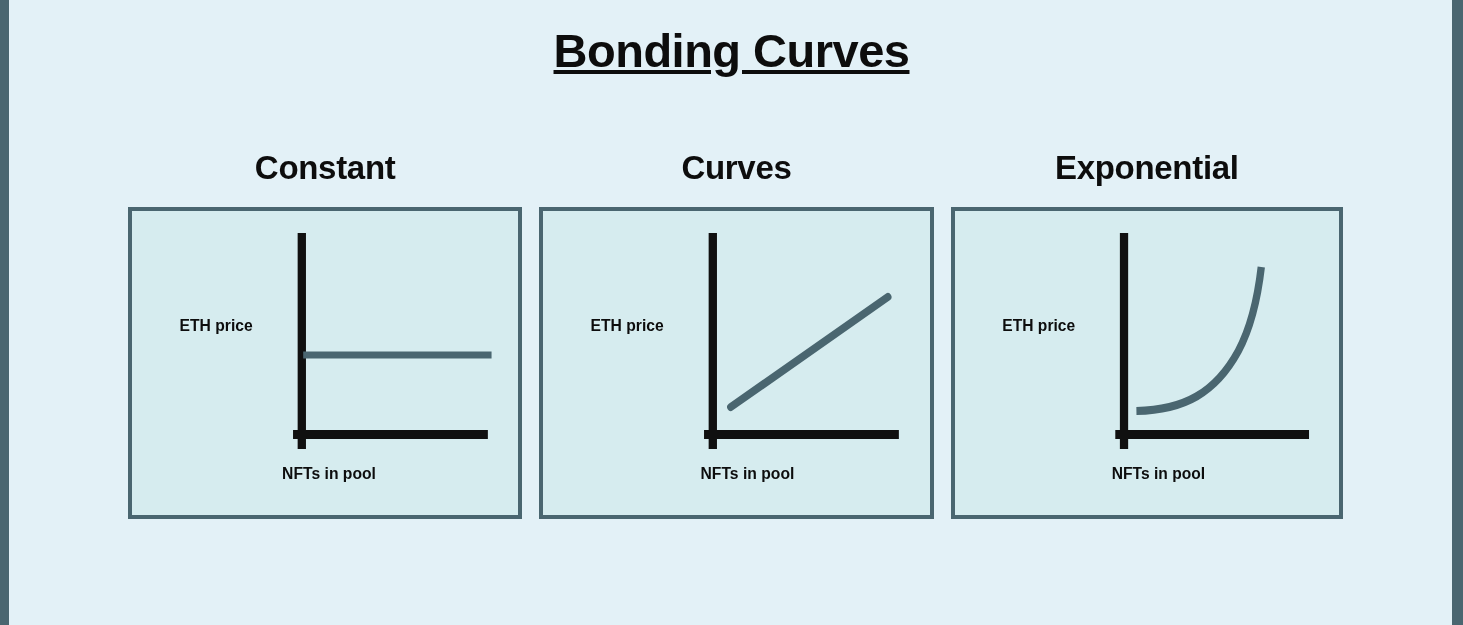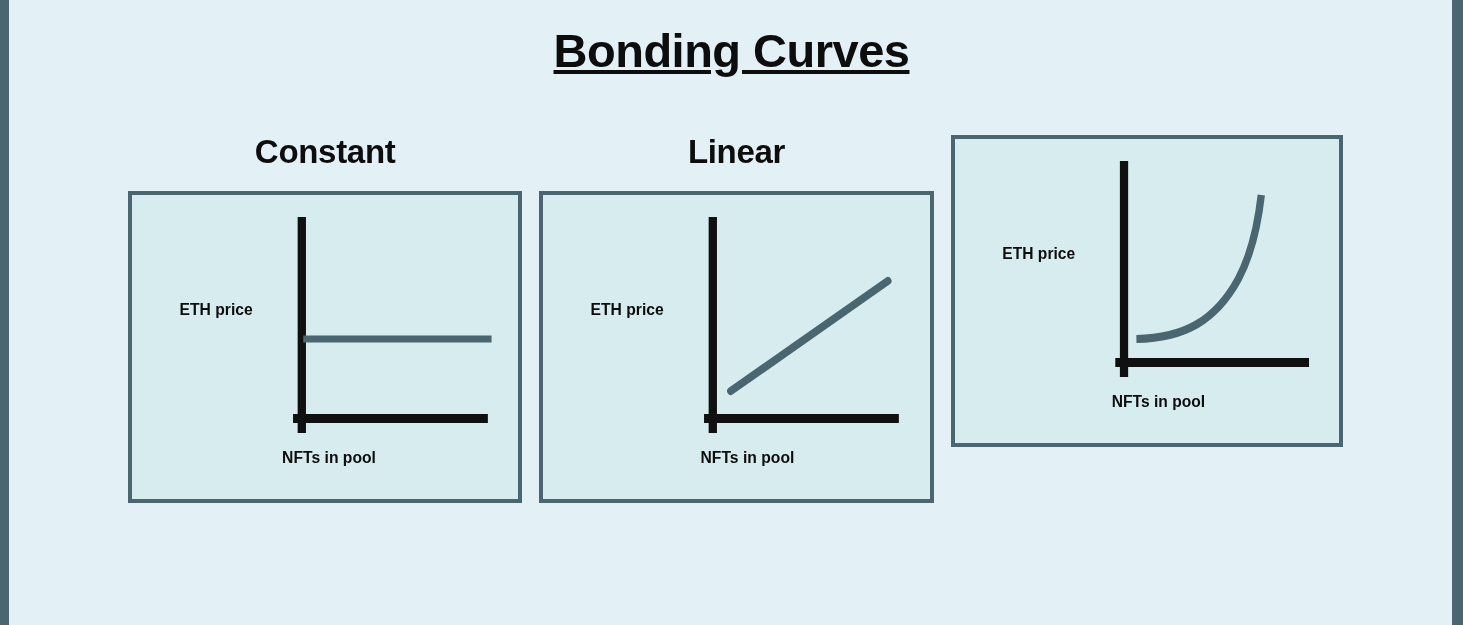--- a/index.html
+++ b/index.html
@@ -56,20 +56,21 @@
     width: 1215px;
     display: flex;
     gap: 17px;
   }
 
   .panel-col {
     width: 395px;
     display: flex;
     flex-direction: column;
     align-items: center;
+    margin-top: 16px;
   }
   .panel-col.wide { width: 393px; }
 
   .panel-heading {
     font-size: 33px;
     font-weight: bold;
     color: #0d0d0d;
     letter-spacing: -0.3px;
     line-height: 1.0;
     margin: 0 0 23px 0;
@@ -123,34 +124,35 @@
 
           <line x1="154" y1="144" x2="358" y2="144" stroke="#4a6670" stroke-width="7" stroke-linecap="butt"></line>
 
           <text class="axis-text" x="20" y="120">ETH price</text>
           <text class="axis-text" x="182" y="268" text-anchor="middle">NFTs in pool</text>
         </svg>
       </div>
     </div>
 
     <div class="panel-col">
-      <div class="panel-heading">Linear</div>
+      <div class="panel-heading">Curves</div>
 
       <div class="panel-box">
         <svg class="panel-svg" viewBox="0 0 387 304" preserveAspectRatio="none">
           <rect x="148" y="22" width="9" height="216" fill="#101010"></rect>
           <rect x="143" y="219" width="211" height="9" fill="#101010"></rect>
           <line x1="172" y1="196" x2="342" y2="86" stroke="#4a6670" stroke-width="8" stroke-linecap="round"></line>
           <text class="axis-text" x="20" y="120">ETH price</text>
           <text class="axis-text" x="190" y="268" text-anchor="middle">NFTs in pool</text>
         </svg>
       </div>
     </div>
 
     <div class="panel-col wide">
+      <div class="panel-heading">Exponential</div>
 
       <div class="panel-box">
         <svg class="panel-svg" viewBox="0 0 387 304" preserveAspectRatio="none">
           <rect x="148" y="22" width="9" height="216" fill="#101010"></rect>
           <rect x="143" y="219" width="211" height="9" fill="#101010"></rect>
           <path d="M 166 200 C 218 199 252 182 277 140 C 292 114 299 80 302 56" fill="none" stroke="#4a6670" stroke-width="8" stroke-linecap="butt"></path>
           <text class="axis-text" x="20" y="120">ETH price</text>
           <text class="axis-text" x="190" y="268" text-anchor="middle">NFTs in pool</text>
         </svg>
       </div>

